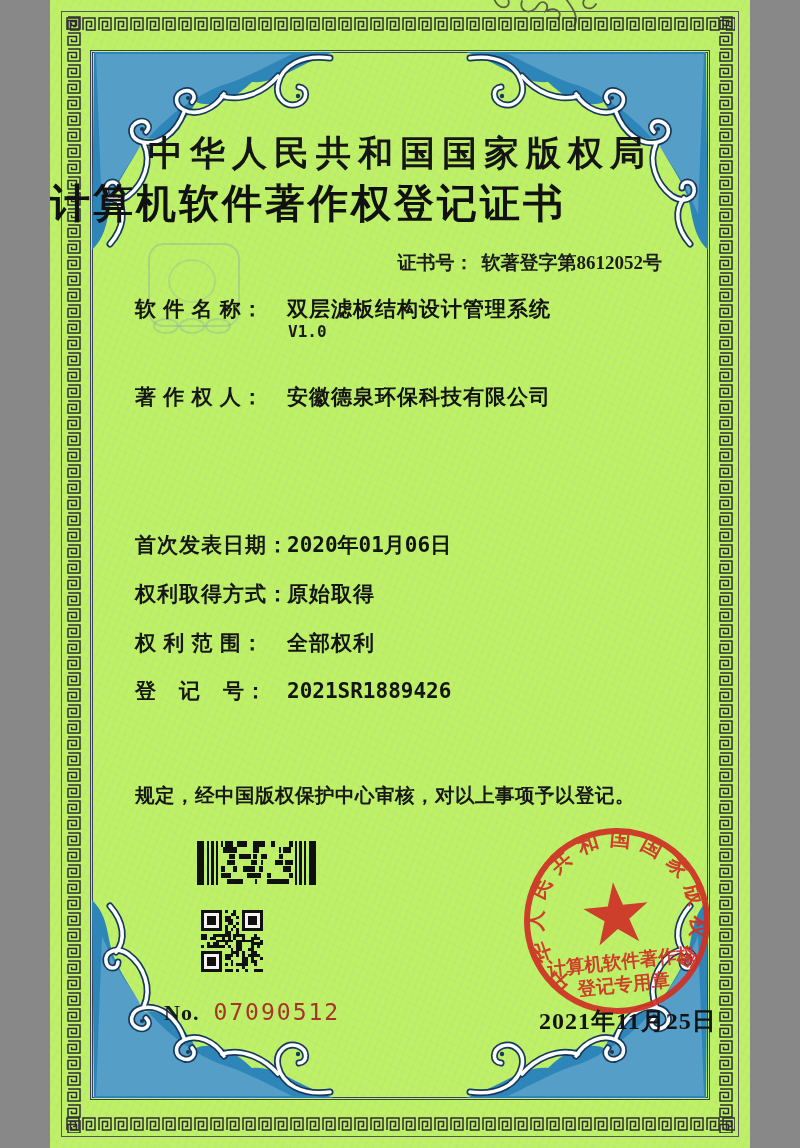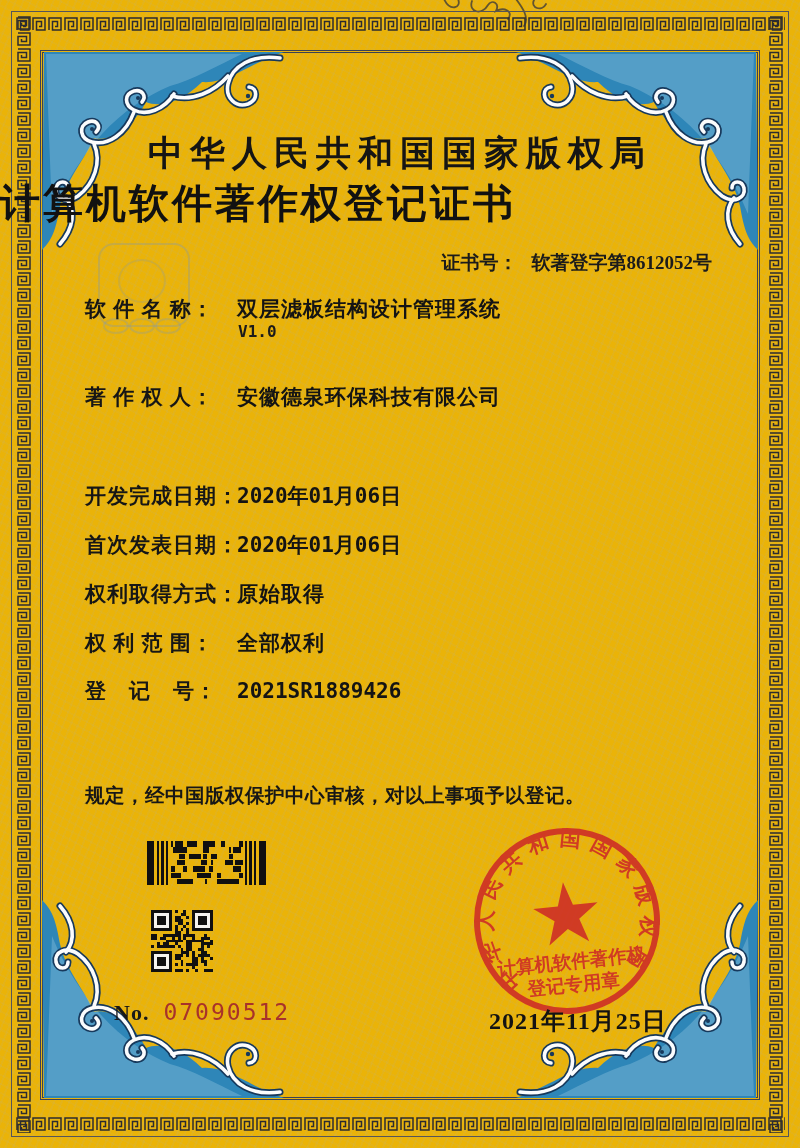--- a/index.html
+++ b/index.html
@@ -1,20 +1,20 @@
 <!DOCTYPE html>
 <html><head>
 <meta charset="utf-8">
 <style>
   html,body{margin:0;padding:0;background:#888;}
   .page{
     position:relative;
-    width:800px;height:1148px;
+    width:700px;height:1148px;
     margin:0 auto;
-    background:#eab308;
+    background:#bef264;
     overflow:hidden;
     font-family:"Liberation Serif","DejaVu Serif",serif;
     color:#1b1b1b;
   }
   .texture{
     position:absolute;inset:0;pointer-events:none;
     background:
       repeating-linear-gradient(112deg, rgba(165,178,198,0.09) 0 2px, rgba(0,0,0,0) 2px 7px),
       repeating-linear-gradient(28deg, rgba(165,178,198,0.07) 0 2px, rgba(0,0,0,0) 2px 8px);
   }
@@ -32,21 +32,21 @@
   .c-tr{right:42px;top:52px;transform:scaleX(-1);}
   .c-bl{left:42px;bottom:50px;transform:scaleY(-1);}
   .c-br{right:42px;bottom:50px;transform:scale(-1,-1);}
   .corner svg{width:100%;height:100%;}
   
   .authority{position:absolute;top:130px;left:0;width:100%;text-align:center;
     font-size:35px;font-weight:700;letter-spacing:7px;color:#151515;white-space:nowrap;}
   .doc-title{position:absolute;top:176px;left:0;width:100%;text-align:left;
     font-size:40px;font-weight:900;letter-spacing:3px;color:#111;white-space:nowrap;}
   .certno{position:absolute;top:250px;right:88px;font-size:19px;font-weight:700;white-space:nowrap;}
-  .certno-val{margin-left:14px;}
+  .certno-val{margin-left:8px;}
   
   .field{position:absolute;left:85px;white-space:nowrap;font-weight:700;font-size:21px;}
   .flabel{display:inline-block;width:152px;letter-spacing:1px;color:#161616;}
   .fvalue{display:inline-block;color:#141414;letter-spacing:1px;}
   .fvalue2{position:absolute;left:238px;top:322px;font-size:16px;font-weight:700;
     font-family:"DejaVu Sans Mono","Liberation Mono",monospace;}
   .num{font-family:"DejaVu Sans Mono","Liberation Mono",monospace;letter-spacing:0;}
   
   .stmt{position:absolute;left:85px;font-size:19.5px;font-weight:700;letter-spacing:0.5px;white-space:nowrap;color:#171717;}
   .l1{top:735px;padding-left:46px;}
@@ -1184,23 +1184,20 @@
 
   <div class="field" style="top:295px">
     <span class="flabel">软 件 名 称：</span><span class="fvalue">双层滤板结构设计管理系统</span>
   </div>
   <div class="fvalue2">V1.0</div>
 
   <div class="field" style="top:383px">
     <span class="flabel">著 作 权 人：</span><span class="fvalue">安徽德泉环保科技有限公司</span>
   </div>
 
-  <div class="field" style="top:482px">
-    <span class="flabel">开发完成日期：</span><span class="fvalue num">2020年01月06日</span>
-  </div>
 
   <div class="field" style="top:531px">
     <span class="flabel">首次发表日期：</span><span class="fvalue num">2020年01月06日</span>
   </div>
 
   <div class="field" style="top:580px">
     <span class="flabel">权利取得方式：</span><span class="fvalue">原始取得</span>
   </div>
 
   <div class="field" style="top:629px">

